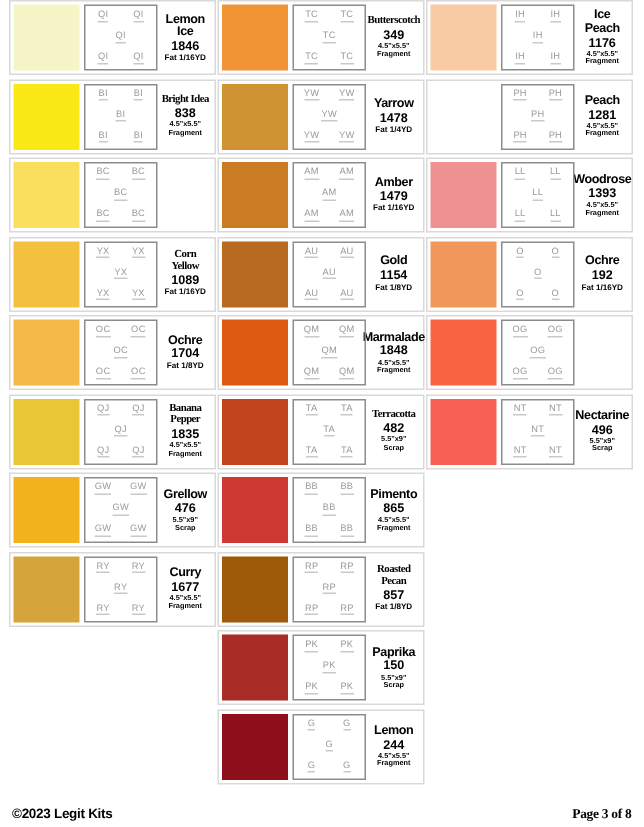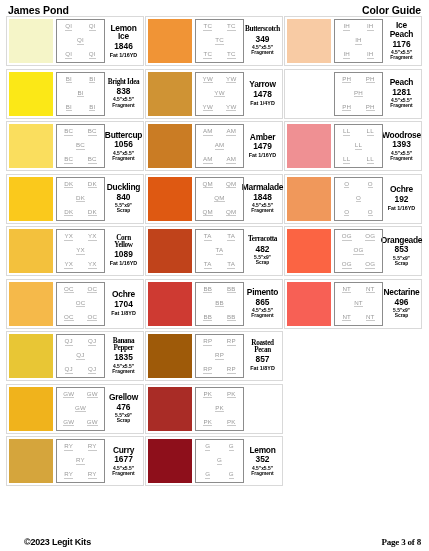--- a/index.html
+++ b/index.html
@@ -134,21 +134,21 @@
   .cut-single {
     font-size: 5.4px;
     font-weight: bold;
     line-height: 1.1;
     margin-top: 2px;
     white-space: nowrap;
   }
   
   .page-footer {
     position: absolute;
-    left: 16px;
+    left: 0;
     right: 0;
     bottom: 4px;
     display: flex;
     justify-content: space-between;
     align-items: baseline;
     padding: 0 8px;
     box-sizing: border-box;
   }
   .footer-copyright {
     font-size: 9px;
@@ -160,24 +160,20 @@
     font-weight: bold;
     letter-spacing: -0.2px;
     font-family: Liberation Serif, serif;
   }
 </style>
 </head>
 <body>
 
 <div class="page">
 
-  <div class="page-header">
-    <div class="header-title">James Pond</div>
-    <div class="header-guide">Color Guide</div>
-  </div>
 
   <div class="columns" id="columns">
       <div class="column">
         <div class="card">
           <div class="swatch" style="background: rgb(245, 245, 200);"></div>
           <div class="codebox">
             <div class="code">QI</div>
             <div class="code">QI</div>
             <div class="code center">QI</div>
             <div class="code">QI</div>
@@ -207,42 +203,20 @@
         </div>
         <div class="card">
           <div class="swatch" style="background: rgb(250, 222, 94);"></div>
           <div class="codebox">
             <div class="code">BC</div>
             <div class="code">BC</div>
             <div class="code center">BC</div>
             <div class="code">BC</div>
             <div class="code">BC</div>
           </div>
-          <div class="info">
-            <div class="color-name">Buttercup</div>
-            <div class="color-number">1056</div>
-            <div class="cut-size">4.5"x5.5"</div>
-            <div class="cut-type">Fragment</div>
-          </div>
-        </div>
-        <div class="card">
-          <div class="swatch" style="background: rgb(250, 201, 28);"></div>
-          <div class="codebox">
-            <div class="code">DK</div>
-            <div class="code">DK</div>
-            <div class="code center">DK</div>
-            <div class="code">DK</div>
-            <div class="code">DK</div>
-          </div>
-          <div class="info">
-            <div class="color-name">Duckling</div>
-            <div class="color-number">840</div>
-            <div class="cut-size">5.5"x9"</div>
-            <div class="cut-type">Scrap</div>
-          </div>
         </div>
         <div class="card">
           <div class="swatch" style="background: rgb(243, 193, 61);"></div>
           <div class="codebox">
             <div class="code">YX</div>
             <div class="code">YX</div>
             <div class="code center">YX</div>
             <div class="code">YX</div>
             <div class="code">YX</div>
           </div>
@@ -357,20 +331,35 @@
             <div class="code">AM</div>
             <div class="code">AM</div>
           </div>
           <div class="info">
             <div class="color-name">Amber</div>
             <div class="color-number">1479</div>
             <div class="cut-single">Fat 1/16YD</div>
           </div>
         </div>
         <div class="card">
+          <div class="swatch" style="background: rgb(184, 106, 32);"></div>
+          <div class="codebox">
+            <div class="code">AU</div>
+            <div class="code">AU</div>
+            <div class="code center">AU</div>
+            <div class="code">AU</div>
+            <div class="code">AU</div>
+          </div>
+          <div class="info">
+            <div class="color-name">Gold</div>
+            <div class="color-number">1154</div>
+            <div class="cut-single">Fat 1/8YD</div>
+          </div>
+        </div>
+        <div class="card">
           <div class="swatch" style="background: rgb(222, 89, 18);"></div>
           <div class="codebox">
             <div class="code">QM</div>
             <div class="code">QM</div>
             <div class="code center">QM</div>
             <div class="code">QM</div>
             <div class="code">QM</div>
           </div>
           <div class="info">
             <div class="color-name">Marmalade</div>
@@ -428,33 +417,39 @@
         </div>
         <div class="card">
           <div class="swatch" style="background: rgb(169, 44, 38);"></div>
           <div class="codebox">
             <div class="code">PK</div>
             <div class="code">PK</div>
             <div class="code center">PK</div>
             <div class="code">PK</div>
             <div class="code">PK</div>
           </div>
+          <div class="info">
+            <div class="color-name">Paprika</div>
+            <div class="color-number">150</div>
+            <div class="cut-size">5.5"x9"</div>
+            <div class="cut-type">Scrap</div>
+          </div>
         </div>
         <div class="card">
           <div class="swatch" style="background: rgb(142, 15, 27);"></div>
           <div class="codebox">
             <div class="code">G</div>
             <div class="code">G</div>
             <div class="code center">G</div>
             <div class="code">G</div>
             <div class="code">G</div>
           </div>
           <div class="info">
             <div class="color-name">Lemon</div>
-            <div class="color-number">352</div>
+            <div class="color-number">244</div>
             <div class="cut-size">4.5"x5.5"</div>
             <div class="cut-type">Fragment</div>
           </div>
         </div>
       </div>
       <div class="column">
         <div class="card">
           <div class="swatch" style="background: rgb(248, 203, 164);"></div>
           <div class="codebox">
             <div class="code">IH</div>
@@ -518,26 +513,20 @@
           </div>
         </div>
         <div class="card">
           <div class="swatch" style="background: rgb(251, 100, 67);"></div>
           <div class="codebox">
             <div class="code">OG</div>
             <div class="code">OG</div>
             <div class="code center">OG</div>
             <div class="code">OG</div>
             <div class="code">OG</div>
-          </div>
-          <div class="info">
-            <div class="color-name">Orangeade</div>
-            <div class="color-number">853</div>
-            <div class="cut-size">5.5"x9"</div>
-            <div class="cut-type">Scrap</div>
           </div>
         </div>
         <div class="card">
           <div class="swatch" style="background: rgb(247, 96, 85);"></div>
           <div class="codebox">
             <div class="code">NT</div>
             <div class="code">NT</div>
             <div class="code center">NT</div>
             <div class="code">NT</div>
             <div class="code">NT</div>

